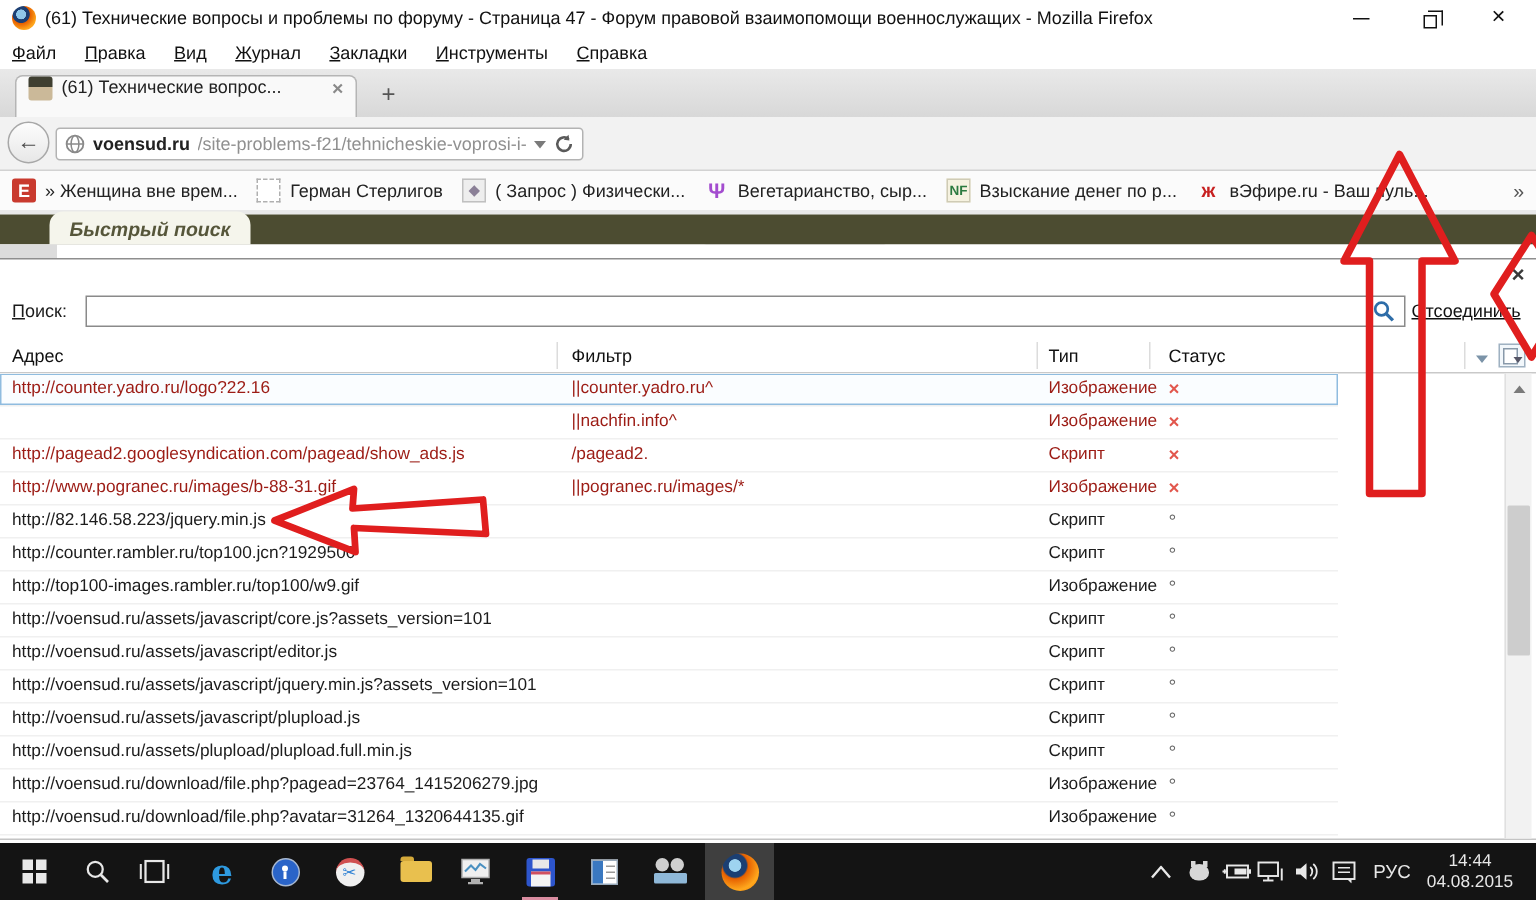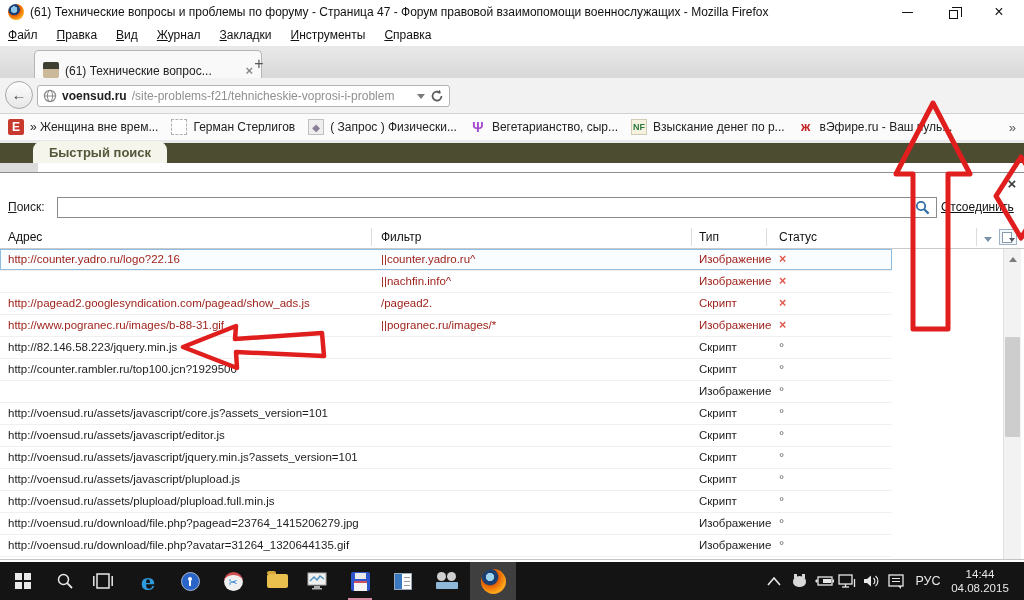--- a/index.html
+++ b/index.html
@@ -20,31 +20,31 @@
   #btn-close{ left:982px; font-size:16px; }
 
   
   #menubar { left:0; top:24px; width:1024px; height:22px; background:#fff; display:flex; align-items:center; padding-left:8px; gap:19px; }
   .menu-item { color:#111; cursor:default; }
   .menu-item::first-letter { text-decoration:underline; }
 
   
   #tabbar { left:0; top:46px; width:1024px; height:32px; background:linear-gradient(#e9e9e9,#d8d8d8); }
   #tab-active { left:10px; top:4px; width:228px; height:28px; background:#f9f9f9; border:1px solid #b5b5b5; border-bottom:none;
-                border-radius:5px 5px 0 0; display:flex; align-items:flex-end; padding:0 8px; gap:6px;margin-left:24px; }
+                border-radius:5px 5px 0 0; display:flex; align-items:flex-start; padding:0 8px; gap:6px; }
   #tab-favicon { width:16px; height:16px; border-radius:2px; background:linear-gradient(#3f3f31 0 42%, #cbb999 42%); flex:0 0 16px; }
   #tab-title { flex:1; white-space:nowrap; overflow:hidden; color:#222; }
   #tab-close { color:#8a8a8a; font-size:13px; font-weight:bold; }
   #new-tab { left:246px; top:8px; width:26px; height:22px; text-align:center; font-size:16px; color:#555; line-height:20px; }
 
   
   #navbar { left:0; top:78px; width:1024px; height:36px; background:#f2f2f2; border-bottom:1px solid #d2d2d2; }
   #back-btn { left:5px; top:3px; width:28px; height:28px; border:1px solid #a8a8a8; border-radius:50%;
               background:linear-gradient(#fdfdfd,#e7e7e7); text-align:center; line-height:26px; font-size:15px; font-weight:bold; color:#4a4a4a; }
-  #urlbar { left:37px; top:7px; width:413px; height:22px; background:#fff; border:1px solid #b3b3b3; border-radius:3px;
+  #urlbar { left:37px; top:7px; width:352px; height:22px; background:#fff; border:1px solid #b3b3b3; border-radius:3px;
             display:flex; align-items:center; padding:0 5px; gap:5px; }
   #url-host { font-weight:bold; color:#222; }
   #url-path { color:#909090; white-space:nowrap; overflow:hidden; flex:1; }
   .caret-down { width:0; height:0; border-left:4px solid transparent; border-right:4px solid transparent; border-top:5px solid #7a7a7a; }
   #grid-icon { left:440px; top:88px; }
   #searchbar { left:468px; top:85px; width:124px; height:22px; background:#fff; border:1px solid #b3b3b3; border-radius:3px;
                display:flex; align-items:center; padding:0 5px; gap:4px; }
   #search-input { border:none; outline:none; width:88px; font-size:12px; font-style:italic; color:#555; background:transparent;
                   font-family:"Liberation Sans", sans-serif; }
   #search-input::placeholder { color:#9a9a9a; font-style:italic; }
@@ -80,21 +80,21 @@
   .bm-compass { border:1px solid #c0c0c0; background:#eee; color:#8a7f96; font-size:10px; }
   .bm-flower { color:#a34ccf; font-weight:bold; font-size:14px; }
   .bm-nf { background:#f6f2e0; border:1px solid #cfcbb5; color:#2c7a3f; font-weight:bold; font-size:9px; line-height:14px; }
   .bm-bug { color:#c72020; font-weight:bold; font-size:13px; }
   #bm-overflow { margin-left:auto; color:#555; font-size:13px; }
 
   
   #page-top { left:0; top:140px; width:1024px; height:3px; background:#e9e9e9; }
   #olive-bar { left:0; top:143px; width:1024px; height:20px; background:#4c4c31; }
   #quick-tab { left:33px; top:141px; width:134px; height:22px; background:#f5f5ec; border-radius:9px 9px 0 0;
-               text-align:center; line-height:23px; font-weight:bold; font-size:13px; color:#56563a; }
+               text-align:center; line-height:23px; font-weight:bold; font-size:13px; color:#56563a;font-style:italic; }
   #page-below { left:0; top:163px; width:1024px; height:9px; background:#fff; }
   #page-below-notch { left:0; top:163px; width:38px; height:9px; background:#dcdcdc; }
 
   
   #panel { left:0; top:172px; width:1024px; height:388px; background:#fff; border-top:1px solid #8e8e8e; border-bottom:1px solid #c4c4c4; }
   #panel-title { left:8px; top:6px; color:#111; }
   #panel-close { left:1002px; top:2px; width:20px; height:18px; text-align:center; font-size:15px; color:#3a3a3a; font-weight:bold; }
   #panel-search-label { left:8px; top:27px; }
   #panel-search-label::first-letter { text-decoration:underline; }
   #panel-search-input { left:57px; top:24px; width:880px; height:21px; border:1px solid #8a8a8a; background:#fff; outline:none;
@@ -355,20 +355,21 @@
           <span class="c-type">Скрипт</span>
           <span class="c-status">°</span>
         </div>
         <div class="trow ok-row">
           <span class="c-addr">http://counter.rambler.ru/top100.jcn?1929500</span>
           <span class="c-filter"></span>
           <span class="c-type">Скрипт</span>
           <span class="c-status">°</span>
         </div>
         <div class="trow ok-row">
+          <span class="c-addr">http://top100-images.rambler.ru/top100/w9.gif</span>
           <span class="c-filter"></span>
           <span class="c-type">Изображение</span>
           <span class="c-status">°</span>
         </div>
         <div class="trow ok-row">
           <span class="c-addr">http://voensud.ru/assets/javascript/core.js?assets_version=101</span>
           <span class="c-filter"></span>
           <span class="c-type">Скрипт</span>
           <span class="c-status">°</span>
         </div>

